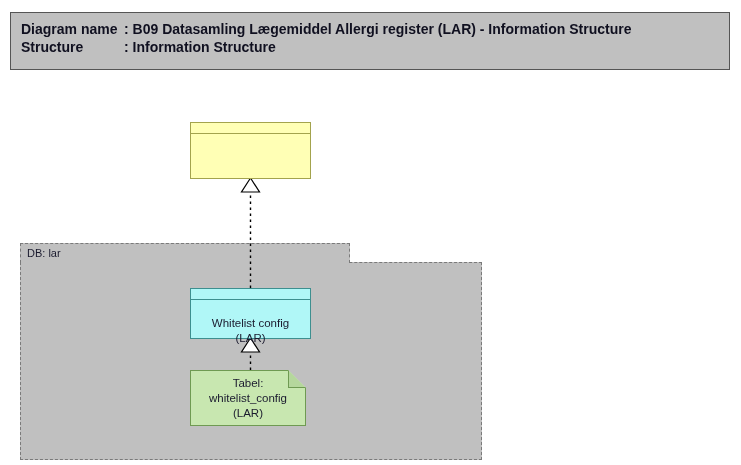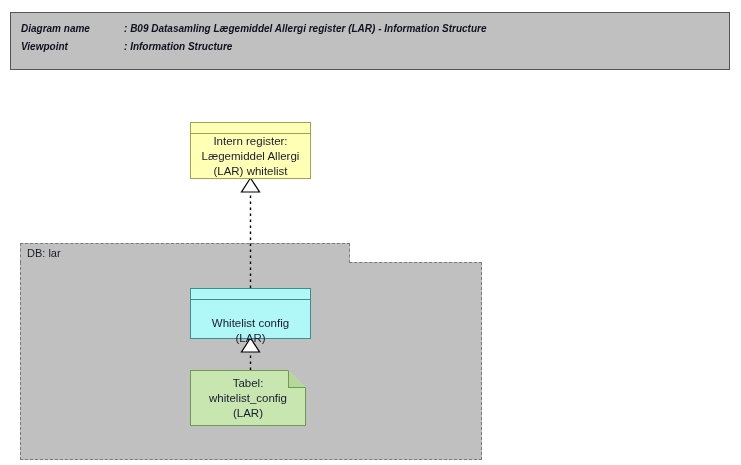--- a/index.html
+++ b/index.html
@@ -22,26 +22,25 @@
     left: 10px;
     top: 12px;
     width: 720px;
     height: 58px;
     background: #c0c0c0;
     border: 1px solid #555555;
     box-sizing: border-box;
     padding: 7px 0 0 10px;
   }
   .title-line {
-    font-size: 10px;
+    font-size: 14px;
     font-weight: bold;
     line-height: 18px;
     white-space: pre;
     color: #101020;
-    font-style: italic;
   }
   .title-label {
     display: inline-block;
   }
   .title-label.wide { min-width: 103px; }
 
   
   #canvas {
     position: absolute;
     left: 0;
@@ -195,21 +194,21 @@
     width: 741px;
     height: 465px;
     pointer-events: none;
   }
 </style>
 </head>
 <body>
 
 <div id="title-bar">
   <div class="title-line"><span class="title-label wide">Diagram name</span><span>:</span>&nbsp;<span>B09 Datasamling Lægemiddel Allergi register (LAR) - Information Structure</span></div>
-  <div class="title-line"><span class="title-label wide">Viewpoint</span><span>:</span>&nbsp;<span>Information Structure</span></div>
+  <div class="title-line"><span class="title-label wide">Structure</span><span>:</span>&nbsp;<span>Information Structure</span></div>
 </div>
 
 <div id="canvas">
 
   <div id="group-db-lar">
     <div class="group-body"></div>
     <div class="group-tab"></div>
     <div class="group-tab-label">DB: lar</div>
   </div>
 
@@ -221,23 +220,20 @@
     </g>
 
     <g>
       <line x1="250.5" y1="370" x2="250.5" y2="352" stroke="#000000" stroke-width="1.4" stroke-dasharray="2.5,3.5"></line>
       <polygon points="250.5,338 259.5,352 241.5,352" fill="#ffffff" stroke="#000000" stroke-width="1.2"></polygon>
     </g>
   </svg>
 
   <div class="node" id="node-intern-register">
     <div class="node-bar"></div>
-    <div class="node-label">Intern register:
-Lægemiddel Allergi
-(LAR) whitelist</div>
   </div>
 
   <div class="node" id="node-whitelist-config">
     <div class="node-bar"></div>
     <div class="node-label">Whitelist config
 (LAR)</div>
   </div>
 
   <div id="node-tabel-whitelist-config">
     <div class="note-shape"></div>

